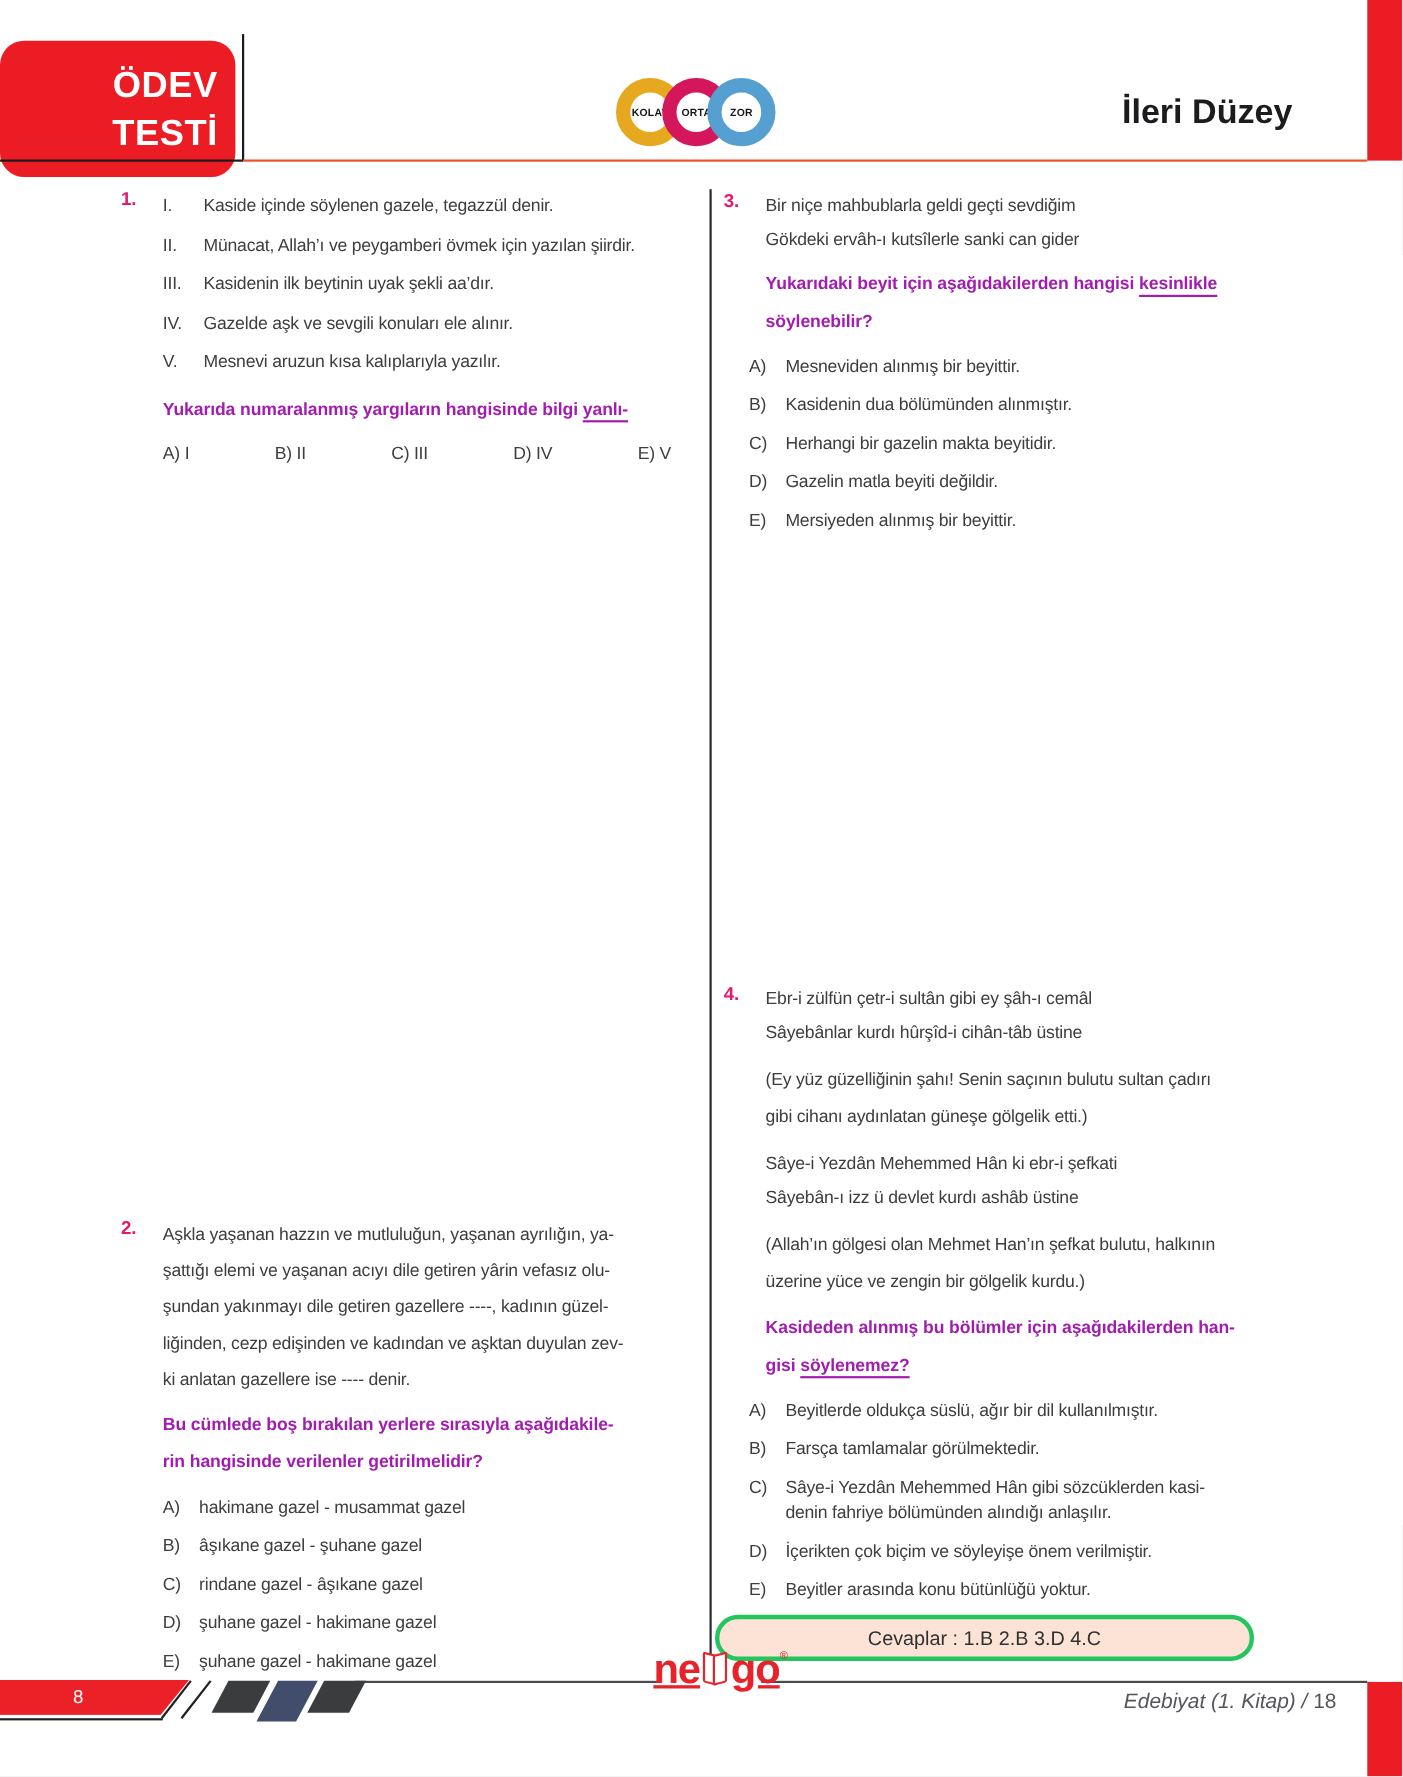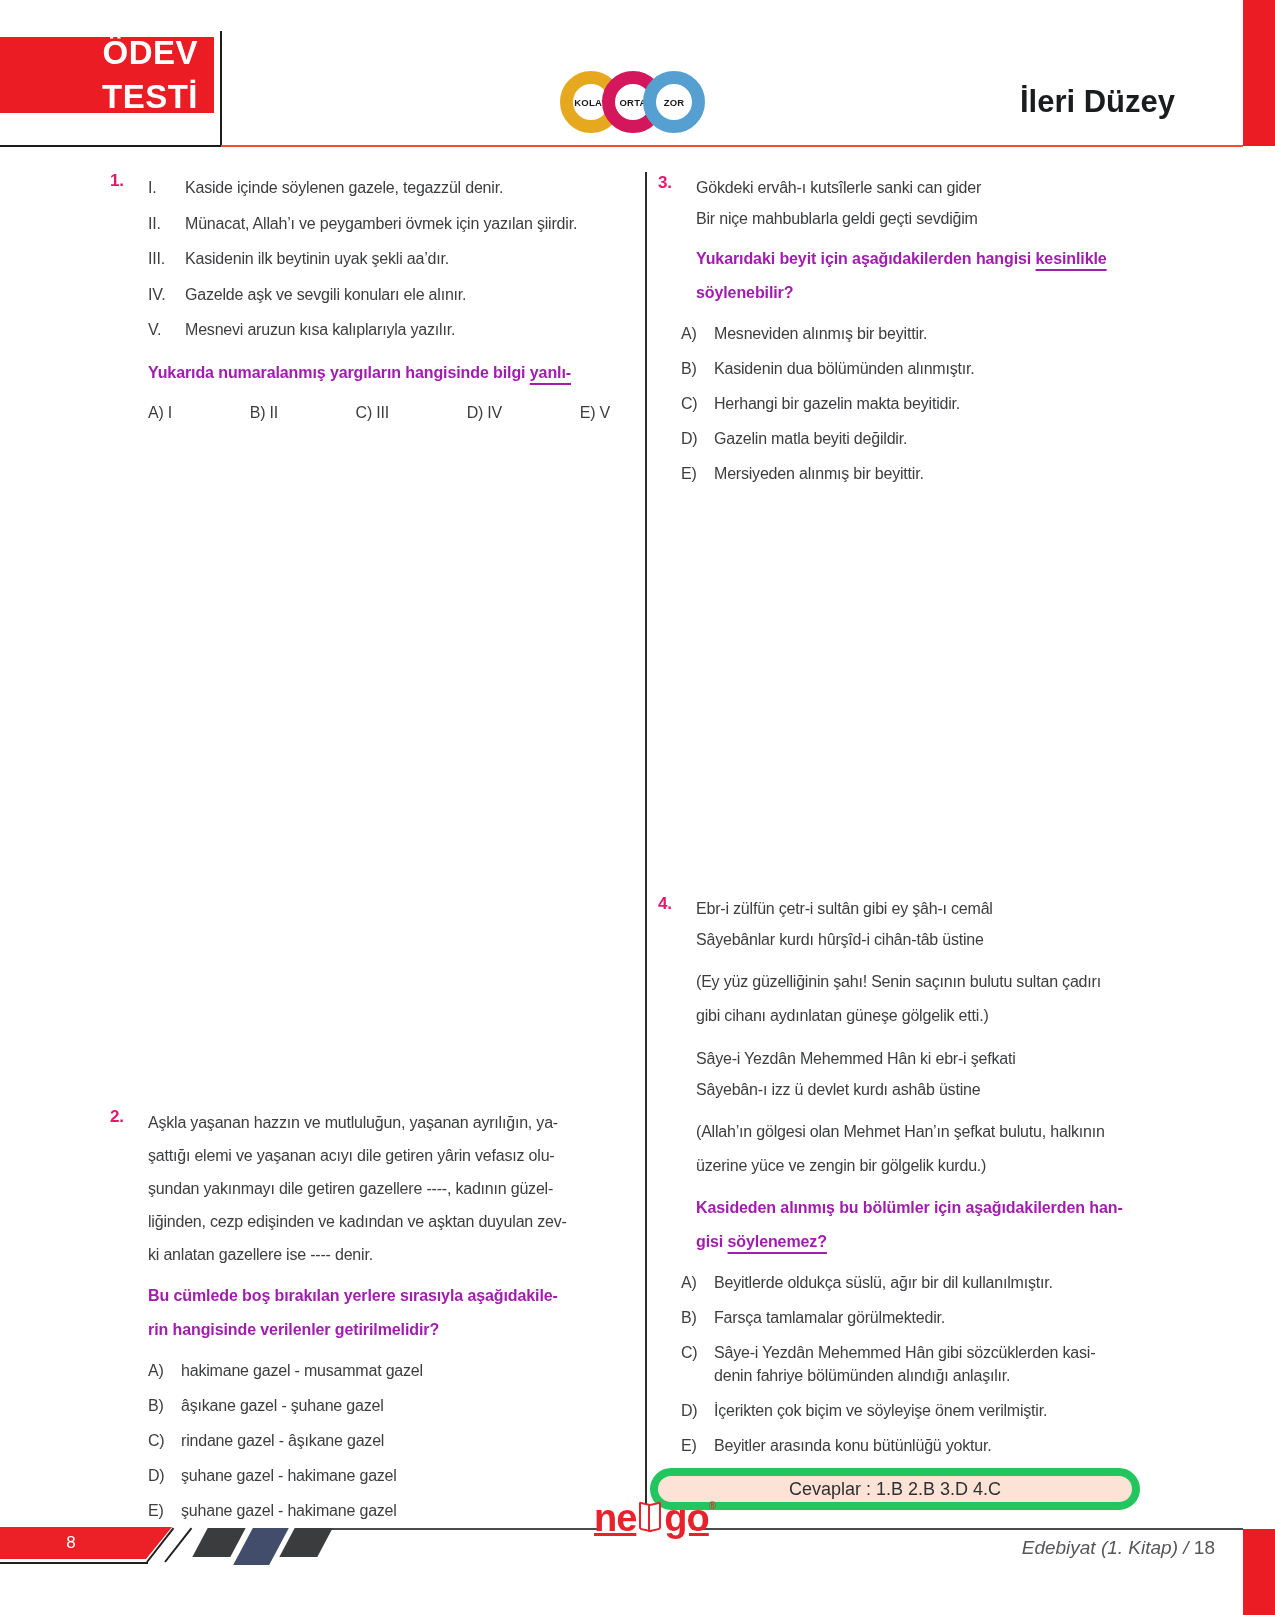--- a/index.html
+++ b/index.html
@@ -6,23 +6,23 @@
   .page {
     position:relative; width:1275px; height:1615px; margin:0 auto;
     background:#ffffff; overflow:hidden;
     font-family:"Liberation Sans", sans-serif;
     color:#3c3d3f; font-size:16px; letter-spacing:-0.2px;
   }
   .nowrap { white-space:nowrap; }
 
   
   .hdr-redbox {
-    position:absolute; left:0; top:37px; width:214px; height:76px;
+    position:absolute; left:0; top:37px; width:214px; height:124px;
     background:#ec1c24; display:flex; flex-direction:column;
-    justify-content:center; align-items:flex-end; padding-right:16px; box-sizing:border-box;
+    justify-content:center; align-items:flex-end; padding-right:16px; box-sizing:border-box;border-radius:22px;
   }
   .hdr-redbox div { color:#fff; font-weight:bold; font-size:33px; line-height:44px; letter-spacing:0.5px; }
   .hdr-vline { position:absolute; left:220px; top:31px; width:2px; height:115px; background:#1a1b1d; }
   .hdr-blackline { position:absolute; left:0; top:145px; width:221px; height:2px; background:#1a1b1d; }
   .hdr-redline { position:absolute; left:221px; top:145px; width:1022px; height:2px; background:#f0512d; }
   .bar-top-right { position:absolute; left:1243px; top:0; width:32px; height:146px; background:#ec1c24; }
   .level { position:absolute; right:100px; top:84px; font-size:31px; font-weight:bold; color:#1b1c1e; letter-spacing:0; }
 
   .ring { position:absolute; width:36px; height:36px; border-radius:50%; background:#fff;
           display:flex; align-items:center; justify-content:center; }
@@ -56,21 +56,21 @@
 
   .opts-inline { display:flex; justify-content:space-between; width:462px; margin-top:14px; }
   .opts { margin-top:8px; }
   .opts-right { margin-left:-15px; }
   .opt { display:flex; margin-top:12px; line-height:23px; }
   .opt-label { width:33px; flex-shrink:0; }
 
   
   .answers {
     position:absolute; left:650px; top:1468px; width:490px; height:42px;
-    background:#fce3d5; border:8px solid #22c55e; border-radius:22px;
+    background:#fce3d5; border:4px solid #22c55e; border-radius:22px;
     display:flex; align-items:center; justify-content:center;
     font-size:18px; color:#2f3032; box-sizing:border-box; letter-spacing:0;
   }
 
   
   .ft-line-l { position:absolute; left:322px; top:1528px; width:276px; height:2px; background:#4a4b4d; }
   .ft-line-r { position:absolute; left:692px; top:1528px; width:551px; height:2px; background:#4a4b4d; }
   .ft-pageflag {
     position:absolute; left:0; top:1527px; width:172px; height:32px; background:#ec2027;
     clip-path:polygon(0 0, 100% 0, calc(100% - 26px) 100%, 0 100%);
@@ -200,22 +200,22 @@
           <span>şuhane gazel - hakimane gazel</span>
         </div>
       </div>
     </div>
   </div>
 
   <div class="q q3">
     <div class="qnum">3.</div>
     <div class="qcontent">
       <div class="verse">
+        <div class="nowrap">Bir niçe mahbublarla geldi geçti sevdiğim</div>
         <div class="nowrap">Gökdeki ervâh-ı kutsîlerle sanki can gider</div>
-        <div class="nowrap">Bir niçe mahbublarla geldi geçti sevdiğim</div>
       </div>
       <div class="stem mt">
         <div class="nowrap"><span>Yukarıdaki beyit için aşağıdakilerden hangisi </span><span class="ul">kesinlikle</span></div>
         <div class="nowrap">söylenebilir?</div>
       </div>
       <div class="opts opts-right">
         <div class="opt nowrap">
           <span class="opt-label">A)</span>
           <span>Mesneviden alınmış bir beyittir.</span>
         </div>

